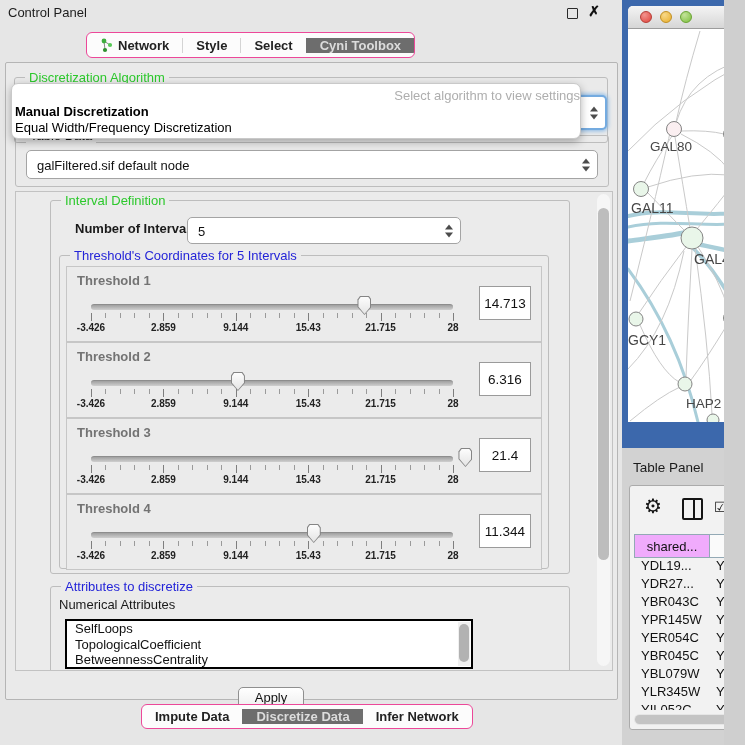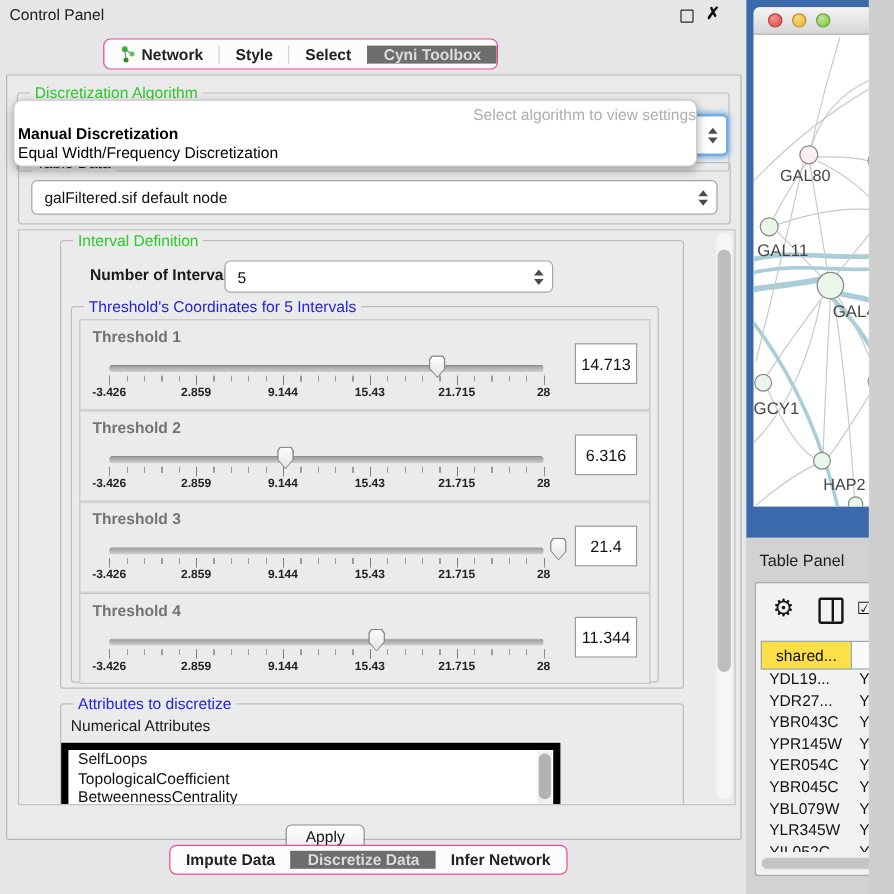--- a/index.html
+++ b/index.html
@@ -54,21 +54,21 @@
   .track{position:absolute;left:24px;top:37px;width:362px;height:5px;border-radius:3px;background:linear-gradient(#9f9f9f,#cfcfcf);border-top:1px solid #8d8d8d;}
   .thumb{position:absolute;top:29px;width:14px;height:19px;transform:translateX(-50%);clip-path:polygon(18% 0,82% 0,100% 18%,100% 58%,50% 100%,0 58%,0 18%);background:#858585;margin-left:24px;}
   .thumb i{position:absolute;inset:1px;display:block;clip-path:polygon(18% 0,82% 0,100% 18%,100% 58%,50% 100%,0 58%,0 18%);background:linear-gradient(#fdfdfd,#e4e4e4);}
   .ticks-min{position:absolute;left:24px;top:46px;width:363px;height:5px;background:repeating-linear-gradient(to right,#9a9a9a 0,#9a9a9a 1px,transparent 1px,transparent 14.48px);}
   .ticks-maj{position:absolute;left:24px;top:46px;width:363px;height:8px;background:repeating-linear-gradient(to right,#7e7e7e 0,#7e7e7e 1px,transparent 1px,transparent 72.4px);}
   .tlabels{position:absolute;left:24px;top:55px;width:362px;height:12px;}
   .tlabels span{position:absolute;transform:translateX(-50%);font-size:10px;font-weight:bold;color:#222;white-space:nowrap;}
   .valbox{position:absolute;right:10px;top:19px;width:50px;height:32px;background:#fff;border:1px solid #9a9a9a;font-family:"Liberation Sans",sans-serif;font-size:13.5px;text-align:center;color:#111;padding:0;}
 
   
-  #attr-list{position:absolute;left:0;top:32px;width:404px;height:46px;background:#fff;border:6px solid #000000;overflow:hidden;}
+  #attr-list{position:absolute;left:14px;top:32px;width:404px;height:46px;background:#fff;border:2px solid #000000;overflow:hidden;}
   #attr-list .li{padding-left:8px;font-size:13px;line-height:15.5px;color:#111;white-space:nowrap;}
   #attr-scroll{position:absolute;right:1px;top:1px;width:12px;height:44px;background:#f0f0f0;}
   #attr-thumb{position:absolute;left:1px;top:2px;width:10px;height:38px;background:#b2b2b2;border-radius:5px;}
 
   #apply-btn{position:absolute;left:232px;top:608px;width:64px;height:21px;background:linear-gradient(#ffffff,#ededed);border:1px solid #8f8f8f;border-radius:5px;font-size:13px;text-align:center;line-height:20px;color:#111;margin-top:16px;}
 
   #bottom-tabs{left:141px;top:704px;height:23px;}
 
   
   #right-bg{position:absolute;left:622px;top:0;width:123px;height:745px;background:#d2d2d2;}
@@ -83,21 +83,21 @@
 
   #table-panel-title{position:absolute;left:633px;top:460px;font-size:13.5px;color:#1c1c1c;}
   #table-box{position:absolute;left:629px;top:485px;width:120px;height:243px;background:#f2f2f2;border:1px solid #ababab;border-radius:3px;overflow:hidden;}
   #tb-toolbar{position:absolute;left:0;top:0;right:0;height:44px;}
   #gear-ic{position:absolute;left:14px;top:8px;font-size:20px;color:#141414;}
   #col-ic{position:absolute;left:52px;top:12px;width:17px;height:18px;border:2px solid #141414;border-radius:2px;}
   #col-ic i{position:absolute;left:50%;top:0;bottom:0;width:2px;background:#141414;}
   .cb-ic{position:absolute;top:13px;font-size:14px;color:#141414;}
   #tb-header{position:absolute;left:4px;top:48px;height:24px;display:flex;}
   .hcell{box-sizing:border-box;border:1px solid #93a9b5;font-size:13px;display:flex;align-items:center;justify-content:center;color:#111;}
-  #hc1{width:76px;background:#fde047;}
+  #hc1{width:76px;background:#f0abfc;}
   #hc2{width:60px;background:#fafafa;border-left:none;justify-content:flex-start;padding-left:16px;}
   #tb-rows{position:absolute;left:4px;top:72px;width:140px;height:152px;overflow:hidden;}
   .trow{height:18px;display:flex;font-size:13px;color:#111;}
   .trow .c1{width:76px;padding-left:7px;box-sizing:border-box;white-space:nowrap;overflow:hidden;}
   .trow .c2{width:60px;padding-left:6px;box-sizing:border-box;white-space:nowrap;overflow:hidden;}
   #h-scroll{position:absolute;left:4px;bottom:4px;width:110px;height:11px;background:#e6e6e6;border-radius:6px;}
   #h-thumb{position:absolute;left:1px;top:1px;width:106px;height:9px;background:#c4c4c4;border-radius:5px;}
 
   svg text{font-family:"Liberation Sans",sans-serif;}
 </style>

